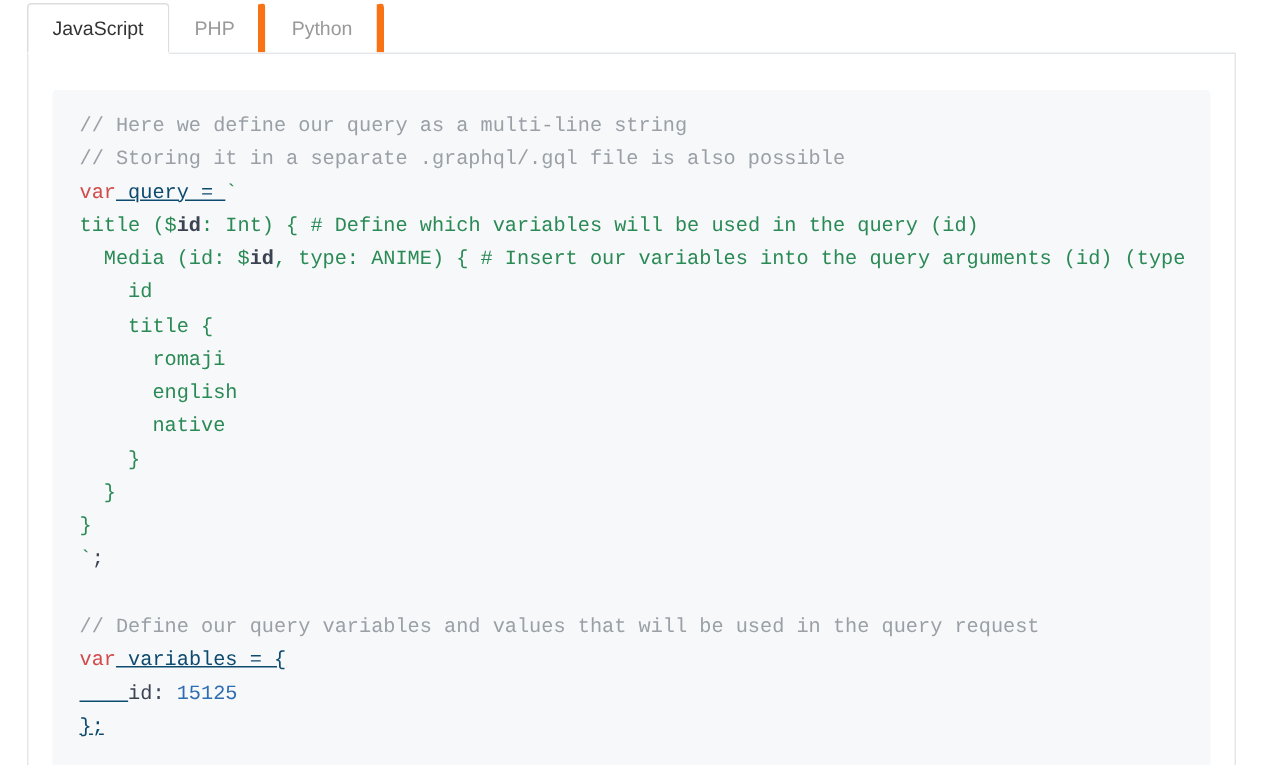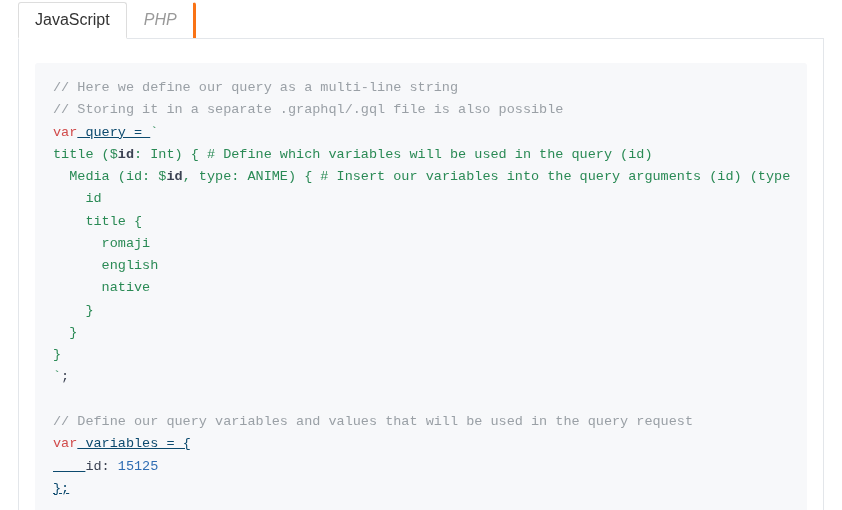--- a/index.html
+++ b/index.html
@@ -11,39 +11,38 @@
       overflow: hidden;
       padding: 2px 18px;
     }
     .tabs {
       display: flex;
       border-bottom: 1px solid #e3e6ea;
       margin-bottom: 0;
     }
     .tab {
       padding: 8px 16px;
-      font-size: 16px;
+      font-size: 13px;
       color: #999;
       border: 1px solid transparent;
       border-bottom: none;
       cursor: pointer;
       border-top-left-radius: 3px;
       border-top-right-radius: 3px;
       background: #fff;
     }
     .tab.active {
       color: #333;
       border-color: #ddd;
       border-bottom: 2px solid #fff;
       margin-bottom: -1px;
       position: relative;
     }
     .tab:not(.active) {
-      border-right: 3px solid #f97316;
-      font-style: italic;
+      border-right: 5px solid #f97316;
     }
     .content {
       border: 1px solid #e3e6ea;
       border-top: none;
       border-radius: 0 0 4px 4px;
       padding: 24px 16px 8px;
     }
     .code-block {
       background: #f7f8fa;
       padding: 14px 18px;
@@ -63,20 +62,21 @@
     .tok-attr { color: #3b4252; }
     .tok-dollar { color: #3b4252; font-weight: 600; }
     .tok-punc { color: #3b4252; }
   </style>
 </head>
 <body>
 
 <div class="tabs">
   <div class="tab active">JavaScript</div>
   <div class="tab">PHP</div>
+  <div class="tab">Python</div>
 </div>
 
 <div class="content">
   <div class="code-block"><span class="tok-comment">// Here we define our query as a multi-line string</span>
 <span class="tok-comment">// Storing it in a separate .graphql/.gql file is also possible</span>
 <span class="tok-keyword">var</span><span class="tok-var"> query = </span><span class="tok-str">`</span>
 <span class="tok-str">title ($</span><span class="tok-dollar">id</span><span class="tok-str">: Int) { </span><span class="tok-str-hash"># Define which variables will be used in the query (id)</span>
 <span class="tok-str">  Media (id: $</span><span class="tok-dollar">id</span><span class="tok-str">, type: ANIME) { </span><span class="tok-str-hash"># Insert our variables into the query arguments (id) (type</span>
 <span class="tok-str">    id</span>
 <span class="tok-str">    title {</span>

